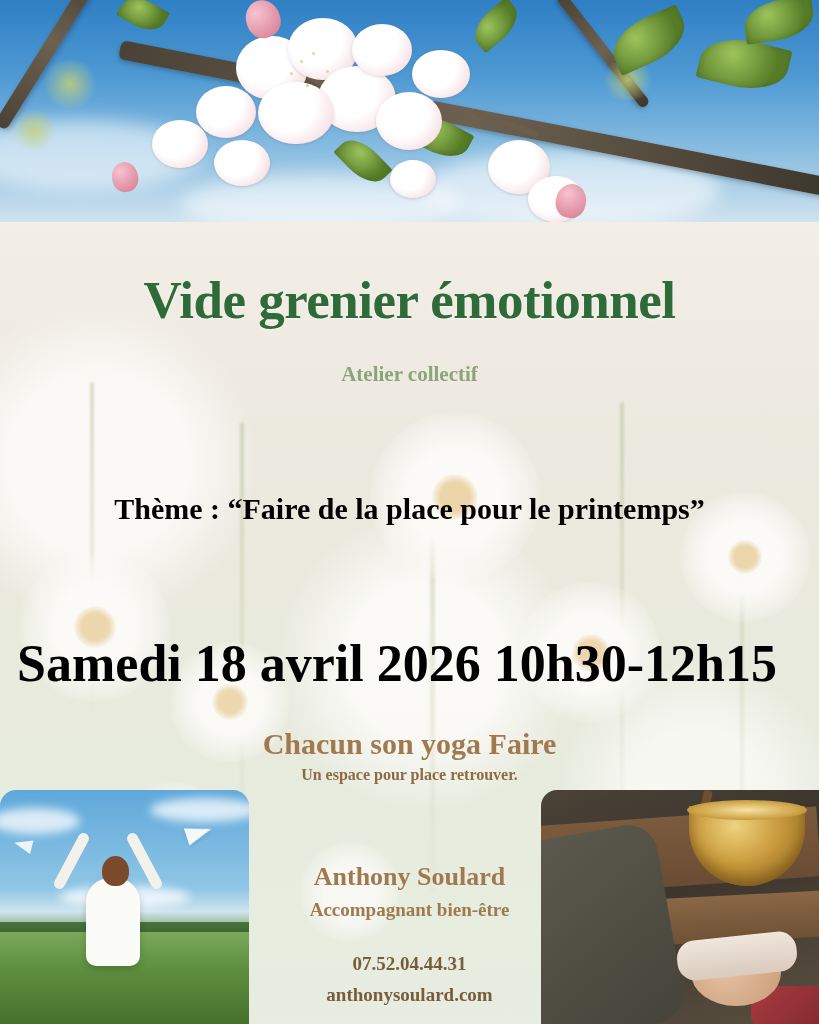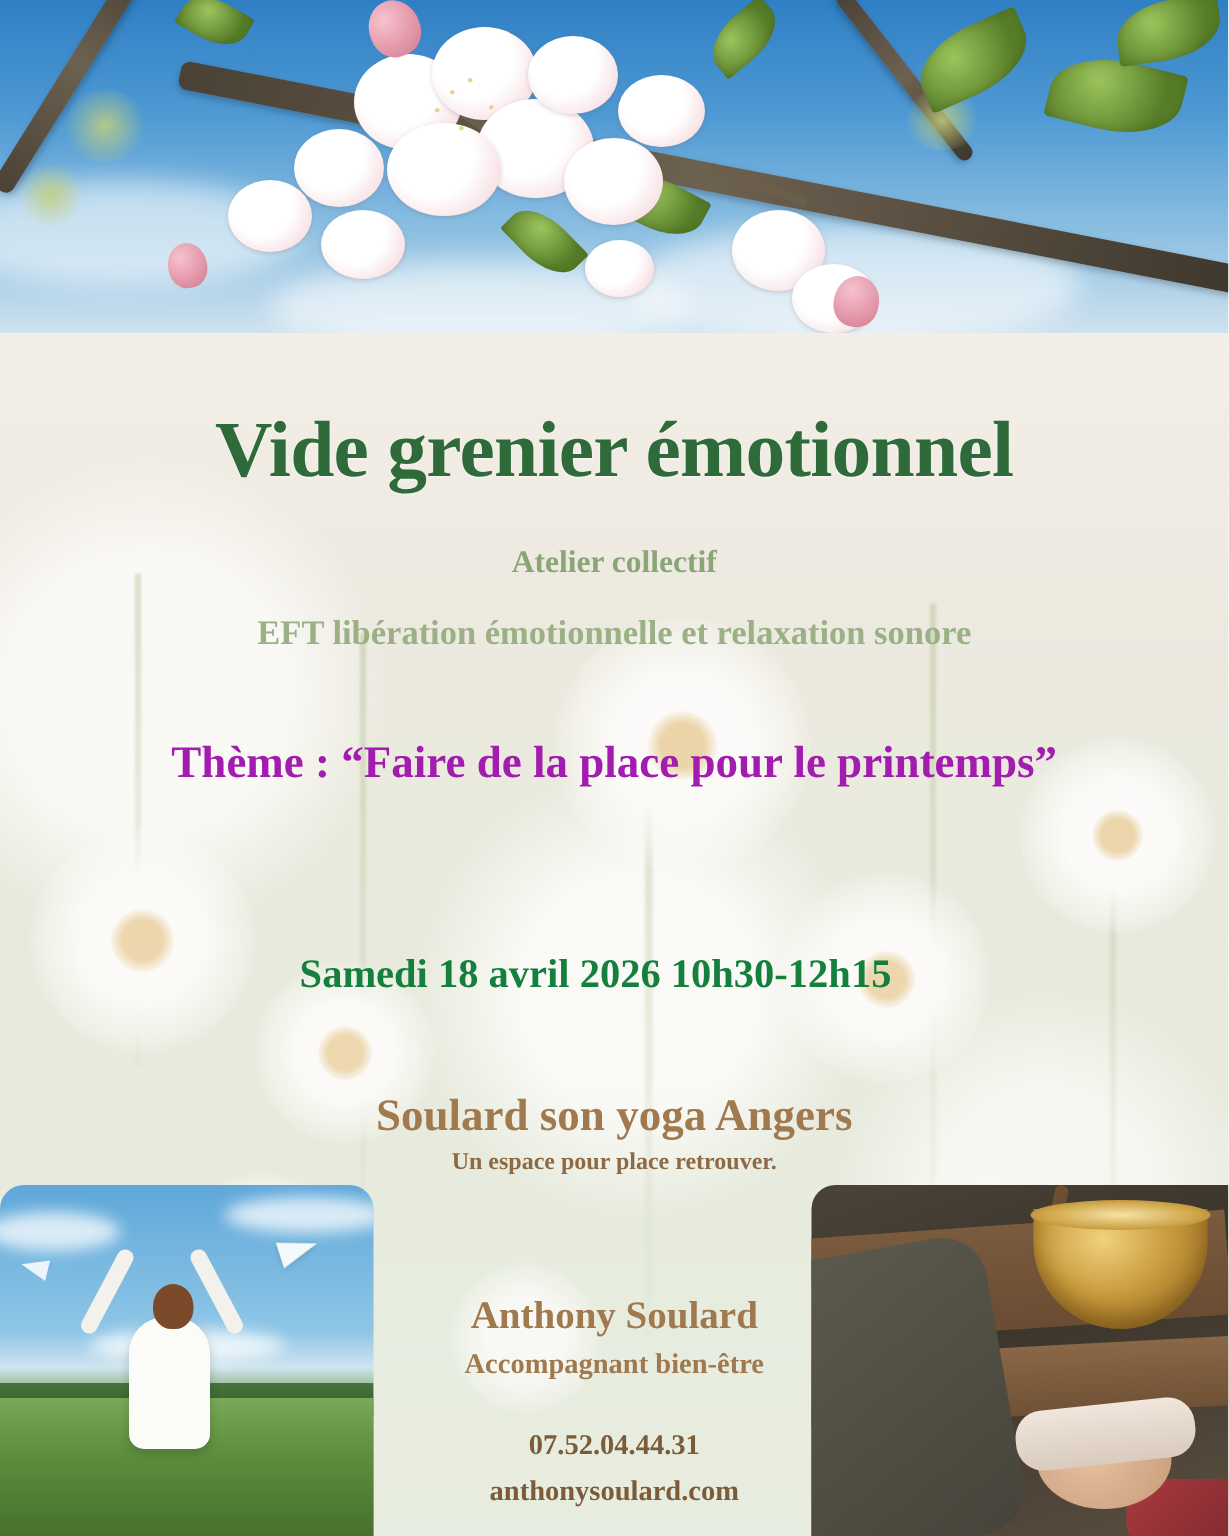--- a/index.html
+++ b/index.html
@@ -137,34 +137,34 @@
     top: 187px; left: 0; width: 819px;
     font-size: 23px;
     font-weight: bold;
     color: #9bb185;
   }
   .theme {
     position: absolute;
     top: 270px; left: 0; width: 819px;
     font-size: 30px;
     font-weight: bold;
-    color: #a21caf;
+    color: #000000;
   }
   .theme-sub {
     position: absolute;
     top: 322px; left: 0; width: 819px;
     font-size: 28px;
     color: #8aa578;
   }
   .date {
     position: absolute;
     top: 412px; left: 0; width: 794px;
-    font-size: 27px;
-    font-weight: bold;
-    color: #15803d;
+    font-size: 52px;
+    font-weight: bold;
+    color: #000000;
   }
   .brand {
     position: absolute;
     top: 505px; left: 0; width: 819px;
     font-size: 30px;
     font-weight: bold;
     color: #a07a4e;
   }
   .brand-sub {
     position: absolute;
@@ -421,24 +421,23 @@
 
     <div class="flower-soft" style="left:120px; top:560px; width:110px; height:110px;"></div>
     <div class="flower-soft" style="left:600px; top:560px; width:120px; height:120px;"></div>
     <div class="flower-soft" style="left:300px; top:620px; width:100px; height:100px;"></div>
   </div>
   <div class="haze"></div>
 
   <div class="text-layer">
     <div class="title">Vide grenier émotionnel</div>
     <div class="subtitle">Atelier collectif</div>
-    <div class="subtitle2">EFT libération émotionnelle et relaxation sonore</div>
     <div class="theme">Thème : “Faire de la place pour le printemps”</div>
     <div class="date">Samedi 18 avril 2026 10h30-12h15</div>
-    <div class="brand">Soulard son yoga Angers</div>
+    <div class="brand">Chacun son yoga Faire</div>
     <div class="brand-sub">Un espace pour place retrouver.</div>
     <div class="presenter">Anthony Soulard</div>
     <div class="presenter-role">Accompagnant bien-être</div>
     <div class="phone">07.52.04.44.31</div>
     <div class="website">anthonysoulard.com</div>
   </div>
 
   <div class="photo-left">
     <div class="pl-cloud" style="left:-10px; top:18px; width:90px; height:26px;"></div>
     <div class="pl-cloud" style="left:150px; top:8px; width:110px; height:24px;"></div>

